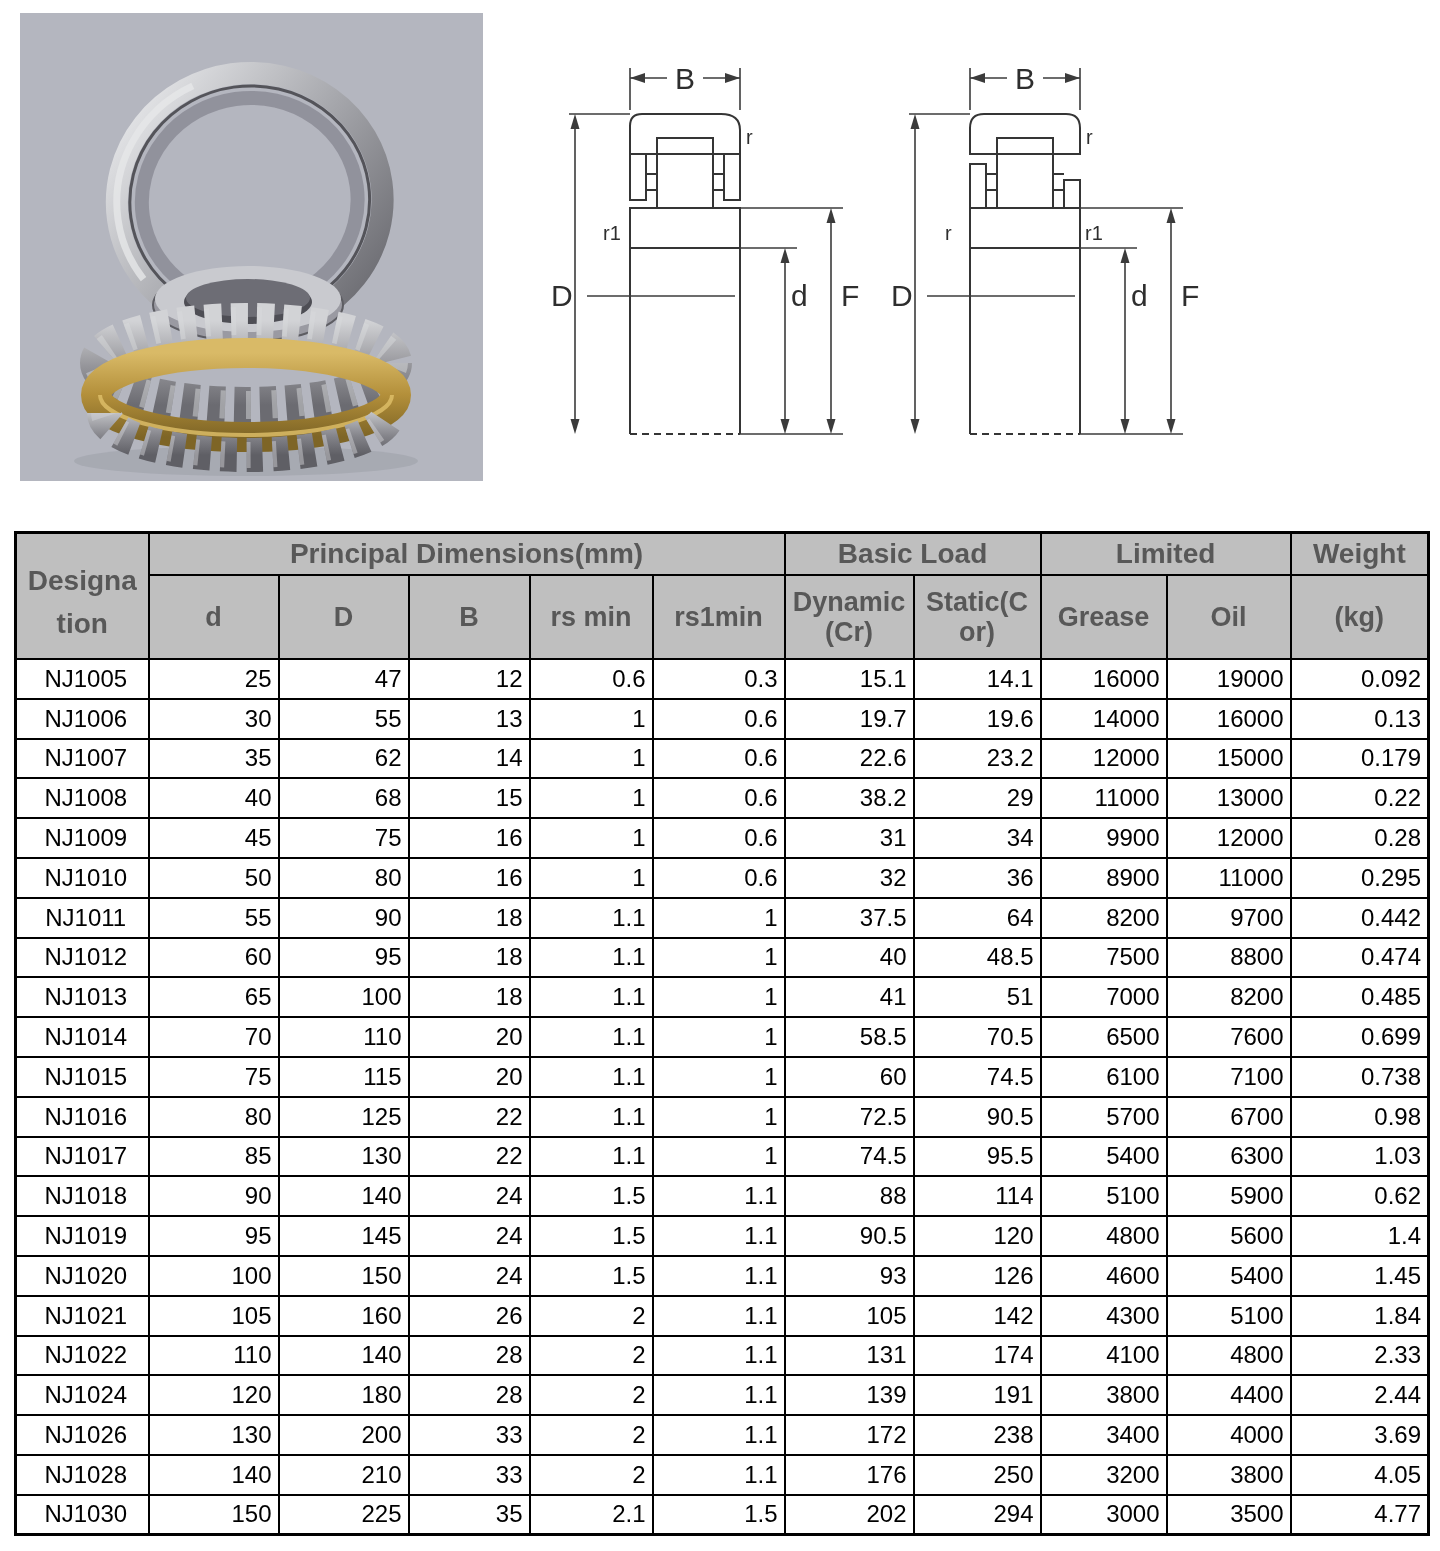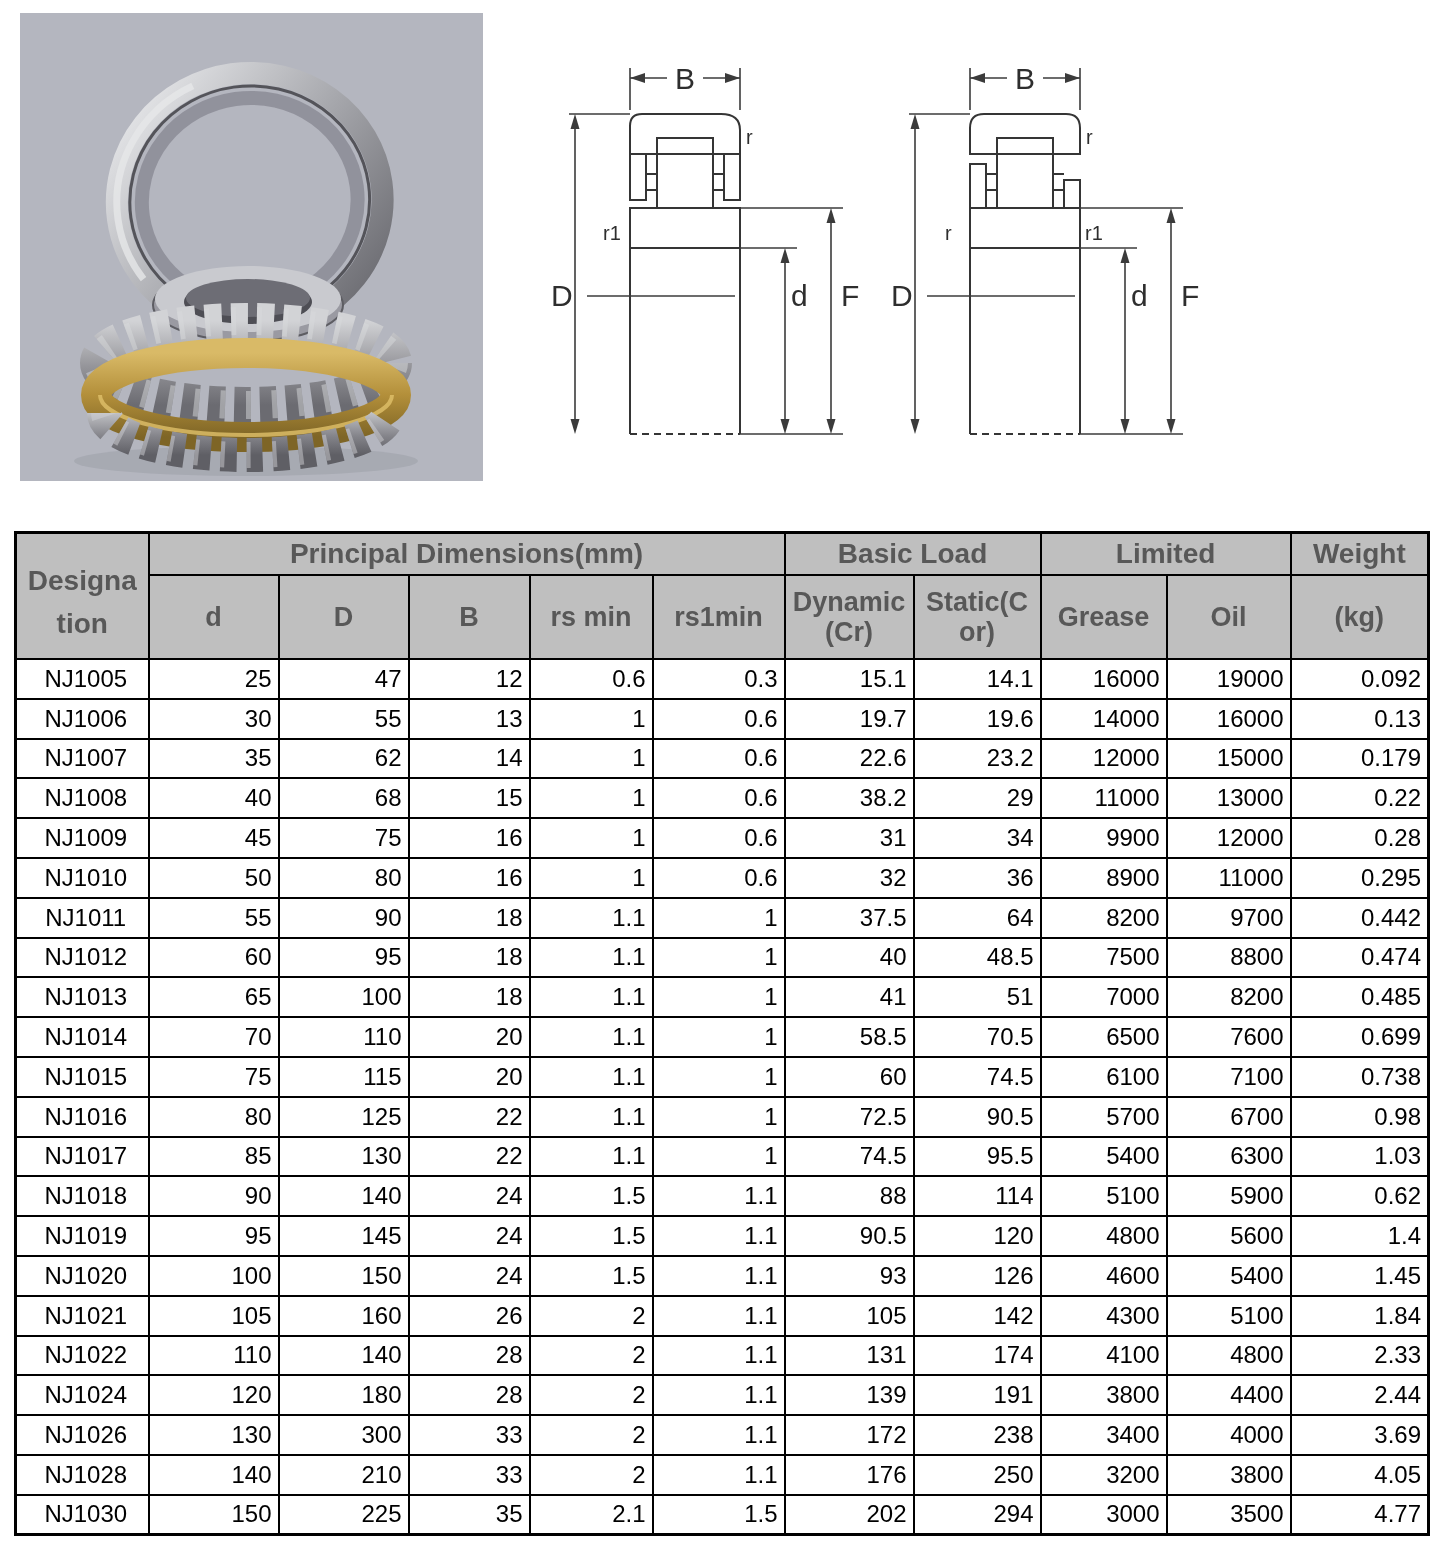--- a/index.html
+++ b/index.html
@@ -484,21 +484,21 @@
           <td class="cell-num">1.1</td>
           <td class="cell-num">139</td>
           <td class="cell-num">191</td>
           <td class="cell-num">3800</td>
           <td class="cell-num">4400</td>
           <td class="cell-num">2.44</td>
         </tr>
         <tr>
           <td class="cell-des">NJ1026</td>
           <td class="cell-num">130</td>
-          <td class="cell-num">300</td>
+          <td class="cell-num">200</td>
           <td class="cell-num">33</td>
           <td class="cell-num">2</td>
           <td class="cell-num">1.1</td>
           <td class="cell-num">172</td>
           <td class="cell-num">238</td>
           <td class="cell-num">3400</td>
           <td class="cell-num">4000</td>
           <td class="cell-num">3.69</td>
         </tr>
         <tr>

